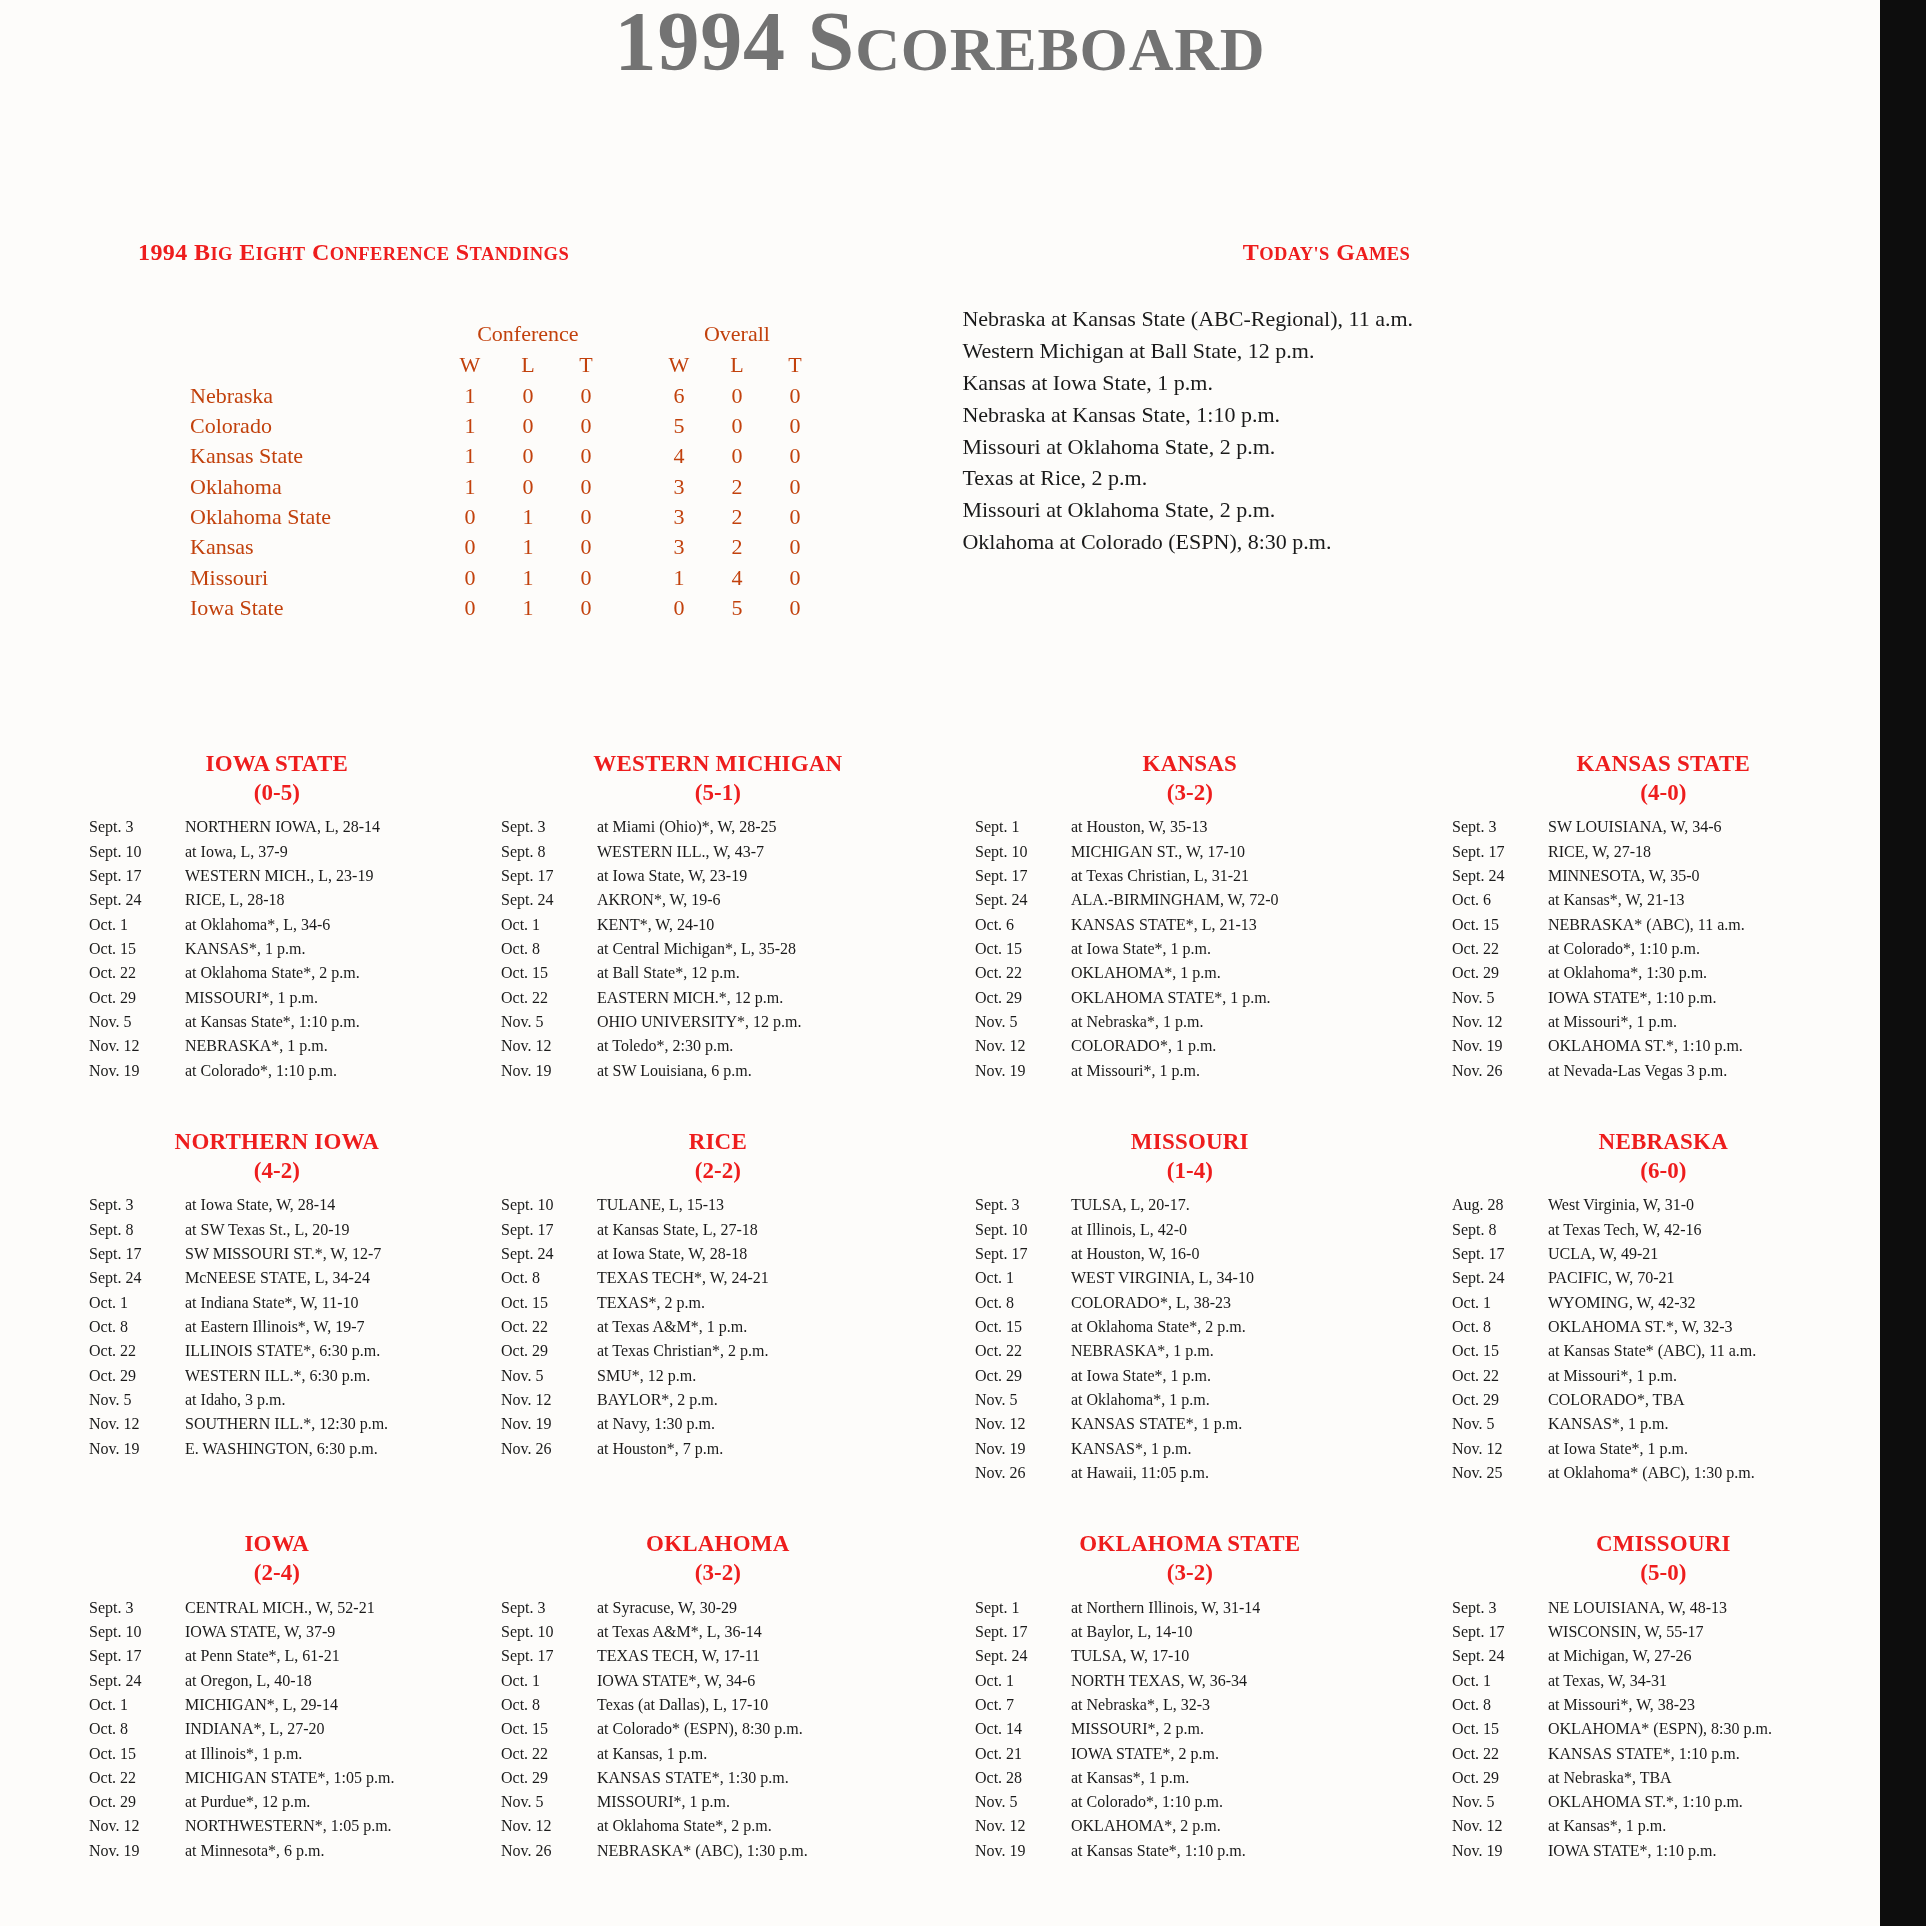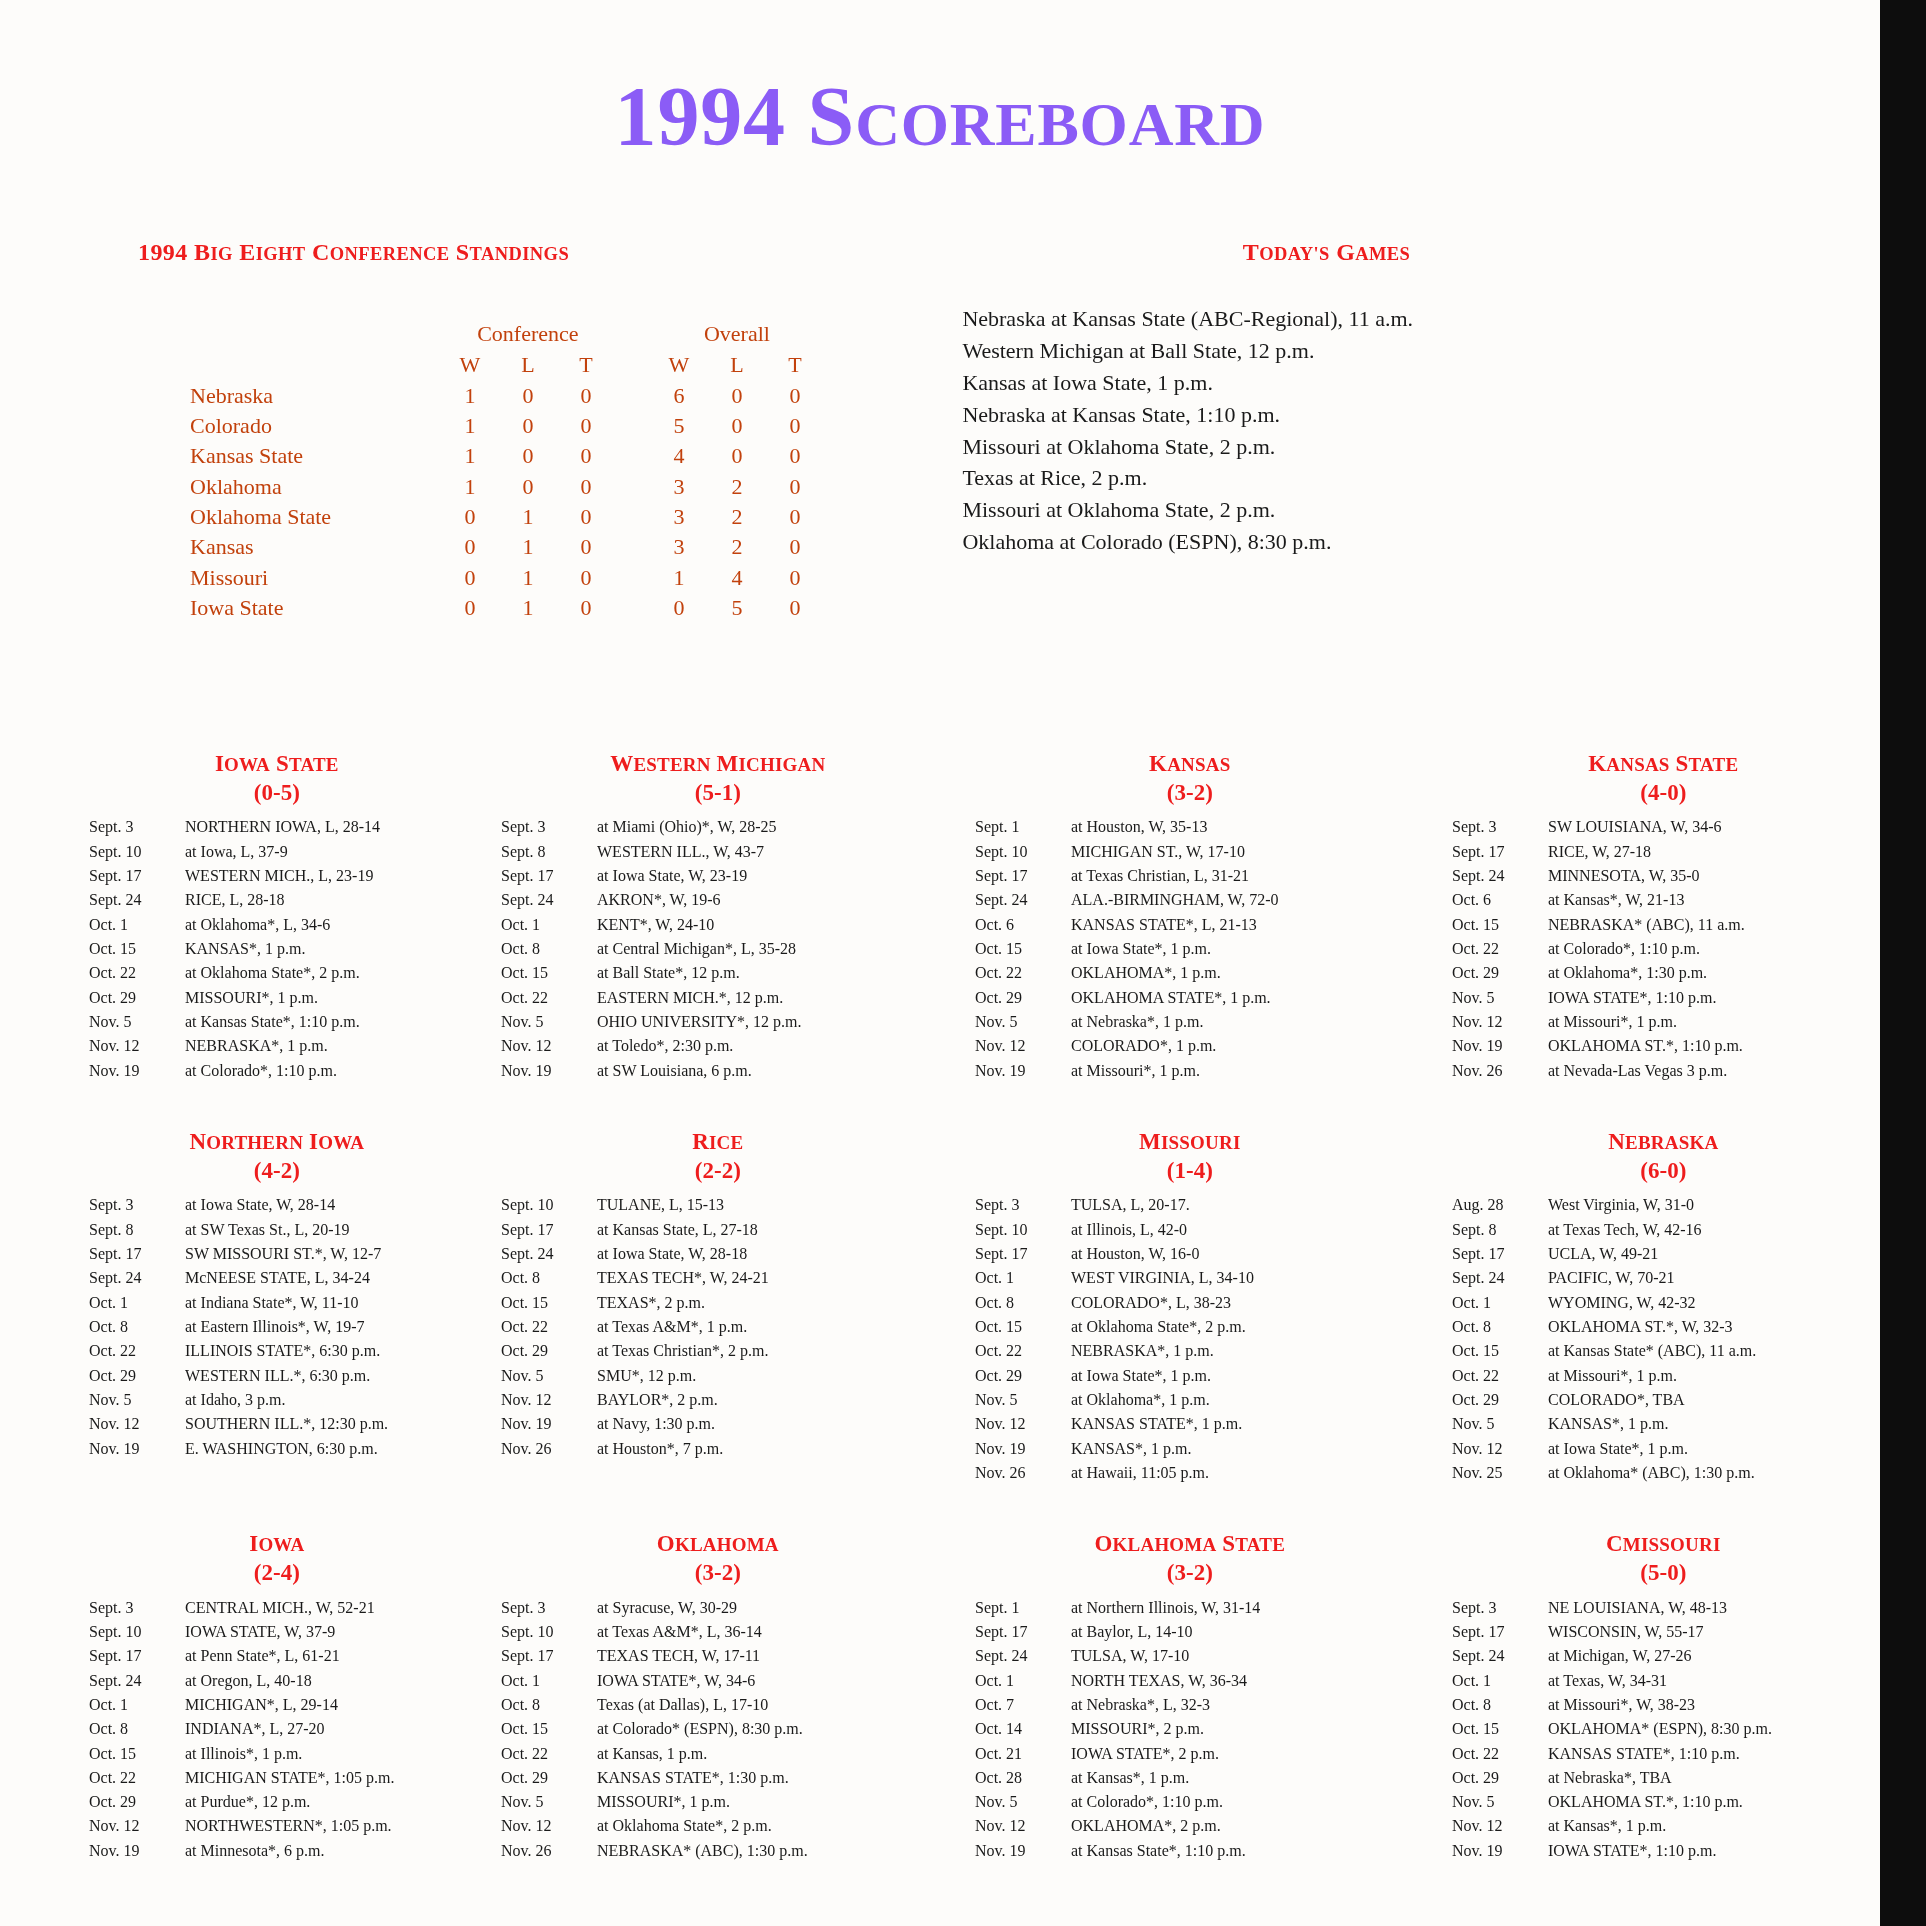--- a/index.html
+++ b/index.html
@@ -24,26 +24,25 @@
     overflow: hidden;
   }
   #page-inner {
     position: absolute;
     left: 0; top: 0;
     width: 1880px;
     height: 2528px;
   }
   .title {
     text-align: center;
-    color: #8b5cf6;
+    color: #737373;
     font-family: "Liberation Serif", serif;
     font-weight: bold;
     font-size: 84px;
     letter-spacing: 0.8px;
-    margin-top: 75px;
     line-height: 1;
   }
   .title .sc { font-size: 62px; }
 
   
   .sec-head {
     color: #ee1d1d;
     font-weight: bold;
     font-family: "Liberation Serif", serif;
     text-align: center;
@@ -131,21 +130,21 @@
     padding: 0 5.4px;
   }
   .team-name {
     color: #ee1d1d;
     font-weight: bold;
     text-align: center;
     font-size: 23px;
     letter-spacing: 0.2px;
     line-height: 1.12;
   }
-  .team-name .sc { font-size: 19px; }
+  .team-name .sc { font-size: 23px; }
   .team-rec {
     color: #ee1d1d;
     font-weight: bold;
     text-align: center;
     font-size: 23px;
     line-height: 1.35;
   }
   .sched {
     margin-top: 7.7px;
     font-size: 16px;

